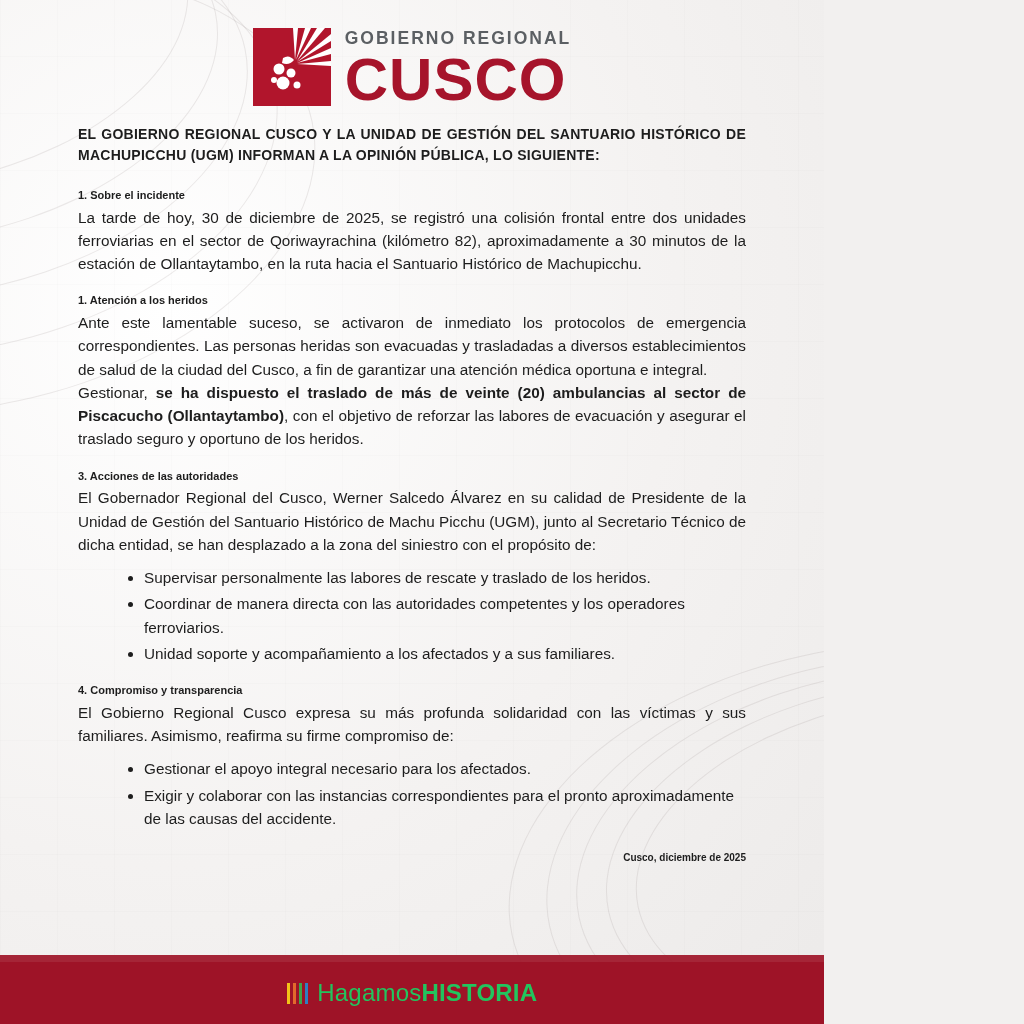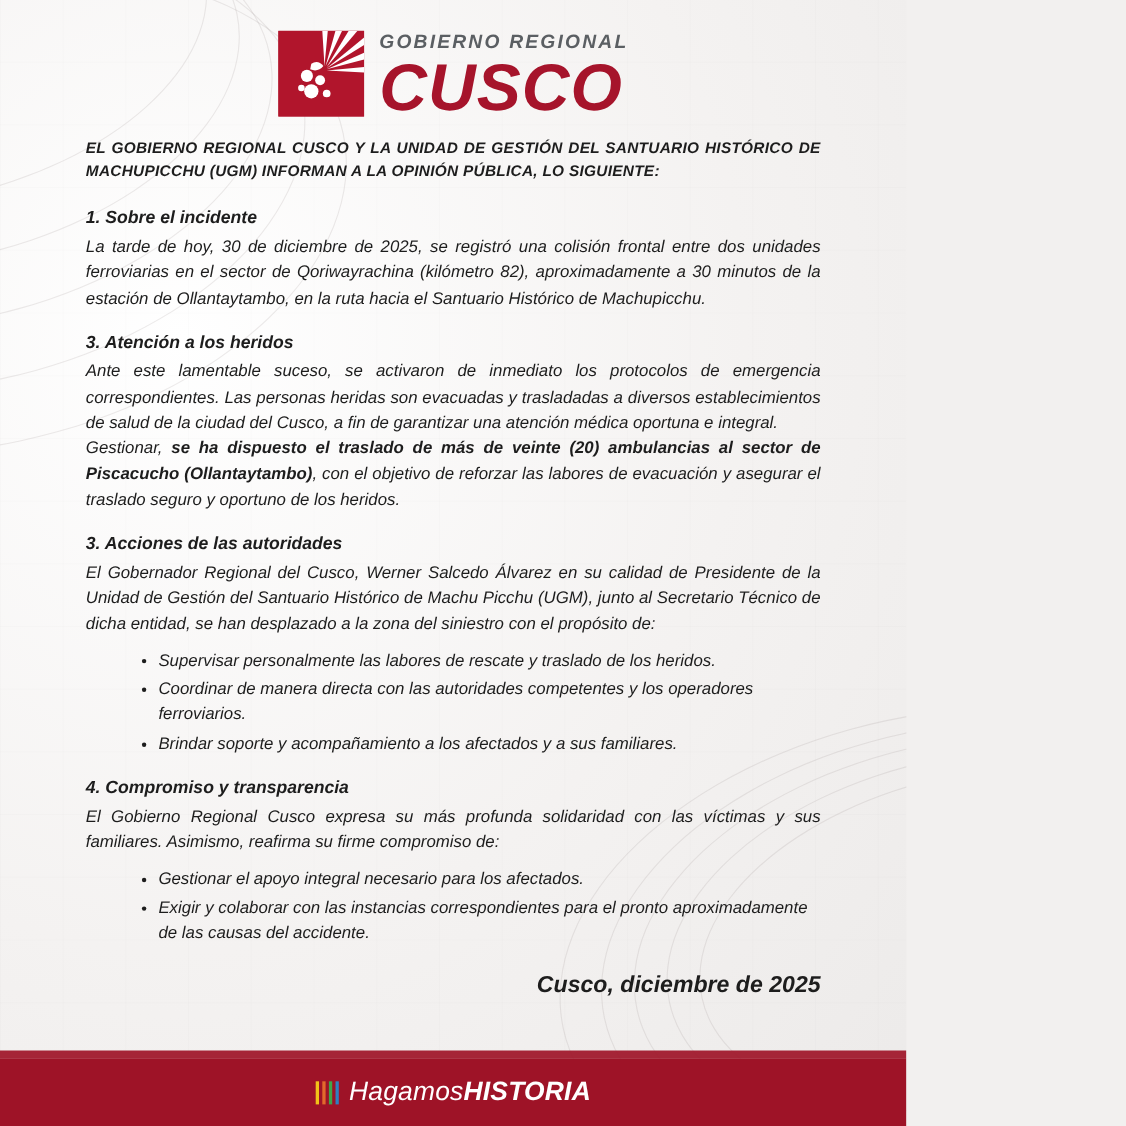--- a/index.html
+++ b/index.html
@@ -13,21 +13,20 @@
     background: #f2f0ef;
     overflow: hidden;
   }
   .page {
     position: relative;
     width: 824px;
     height: 1024px;
     background:
       radial-gradient(ellipse at 20% 30%, #ffffff 0%, #f4f2f1 55%, #eceae9 100%);
     overflow: hidden;
-    font-style: italic;
   }
   
   .swoosh {
     position: absolute;
     border: 1px solid rgba(140,130,130,0.16);
     border-radius: 50%;
     pointer-events: none;
   }
   .sw-tl-1 { width: 520px; height: 300px; left: -330px; top: -120px; transform: rotate(-12deg); }
   .sw-tl-2 { width: 560px; height: 330px; left: -340px; top: -95px; transform: rotate(-12deg); }
@@ -104,42 +103,42 @@
     font-weight: bold;
     font-size: 14px;
     text-align: justify;
     text-justify: inter-word;
     letter-spacing: 0.25px;
     margin-bottom: 20px;
     line-height: 1.55;
   }
   .sec-title {
     font-weight: bold;
-    font-size: 16px;
+    font-size: 11px;
     margin: 0 0 2px 0;
   }
   .para {
     text-align: justify;
     margin: 0 0 0 0;
   }
   .section { margin-bottom: 17px; }
   .section:last-child { margin-bottom: 0; }
   ul.bullets {
     margin: 10px 0 6px 0;
     padding-left: 30px;
   }
   ul.bullets li {
     margin-bottom: 3px;
     text-align: left;
     margin-left: 36px;
   }
   .signoff {
     text-align: right;
     font-weight: bold;
-    font-size: 21px;
+    font-size: 10px;
     margin-top: 20px;
   }
   b.inline { font-weight: bold; }
 
   
   .footer {
     position: absolute;
     left: 0;
     right: 0;
     bottom: 0;
@@ -164,21 +163,21 @@
     gap: 9px;
   }
   .bars {
     display: flex;
     gap: 2.5px;
     height: 21px;
     align-items: stretch;
   }
   .bars i { width: 3.5px; display: block; }
   .f-text {
-    color: #ffffff;
+    color: #22c55e;
     font-size: 24px;
     letter-spacing: 0.2px;
   }
   .f-text .light { font-weight: normal; }
   .f-text .bold { font-weight: bold; }
 </style>
 </head>
 <body>
 
 <div class="page">
@@ -227,32 +226,32 @@
   <div class="content">
 
     <div class="lead">EL GOBIERNO REGIONAL CUSCO Y LA UNIDAD DE GESTIÓN DEL SANTUARIO HISTÓRICO DE MACHUPICCHU (UGM) INFORMAN A LA OPINIÓN PÚBLICA, LO SIGUIENTE:</div>
 
     <div class="section">
       <div class="sec-title">1. Sobre el incidente</div>
       <p class="para">La tarde de hoy, 30 de diciembre de 2025, se registró una colisión frontal entre dos unidades ferroviarias en el sector de Qoriwayrachina (kilómetro 82), aproximadamente a 30 minutos de la estación de Ollantaytambo, en la ruta hacia el Santuario Histórico de Machupicchu.</p>
     </div>
 
     <div class="section">
-      <div class="sec-title">3. Atención a los heridos</div>
+      <div class="sec-title">1. Atención a los heridos</div>
       <p class="para">Ante este lamentable suceso, se activaron de inmediato los protocolos de emergencia correspondientes. Las personas heridas son evacuadas y trasladadas a diversos establecimientos de salud de la ciudad del Cusco, a fin de garantizar una atención médica oportuna e integral.</p>
       <p class="para"><span>Gestionar, </span><b class="inline">se ha dispuesto el traslado de más de veinte (20) ambulancias al sector de Piscacucho (Ollantaytambo)</b><span>, con el objetivo de reforzar las labores de evacuación y asegurar el traslado seguro y oportuno de los heridos.</span></p>
     </div>
 
     <div class="section">
       <div class="sec-title">3. Acciones de las autoridades</div>
       <p class="para">El Gobernador Regional del Cusco, Werner Salcedo Álvarez en su calidad de Presidente de la Unidad de Gestión del Santuario Histórico de Machu Picchu (UGM), junto al Secretario Técnico de dicha entidad, se han desplazado a la zona del siniestro con el propósito de:</p>
       <ul class="bullets">
         <li>Supervisar personalmente las labores de rescate y traslado de los heridos.</li>
         <li>Coordinar de manera directa con las autoridades competentes y los operadores ferroviarios.</li>
-        <li>Brindar soporte y acompañamiento a los afectados y a sus familiares.</li>
+        <li>Unidad soporte y acompañamiento a los afectados y a sus familiares.</li>
       </ul>
     </div>
 
     <div class="section">
       <div class="sec-title">4. Compromiso y transparencia</div>
       <p class="para">El Gobierno Regional Cusco expresa su más profunda solidaridad con las víctimas y sus familiares. Asimismo, reafirma su firme compromiso de:</p>
       <ul class="bullets">
         <li>Gestionar el apoyo integral necesario para los afectados.</li>
         <li>Exigir y colaborar con las instancias correspondientes para el pronto aproximadamente de las causas del accidente.</li>
       </ul>

